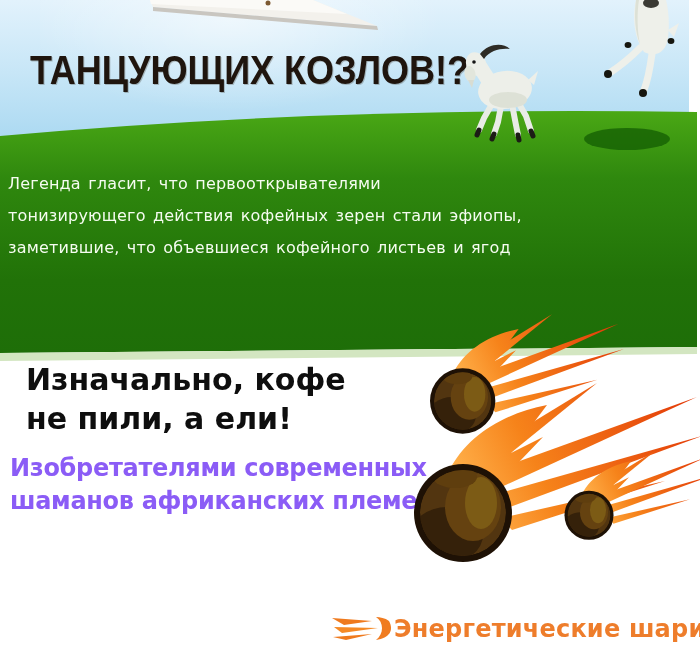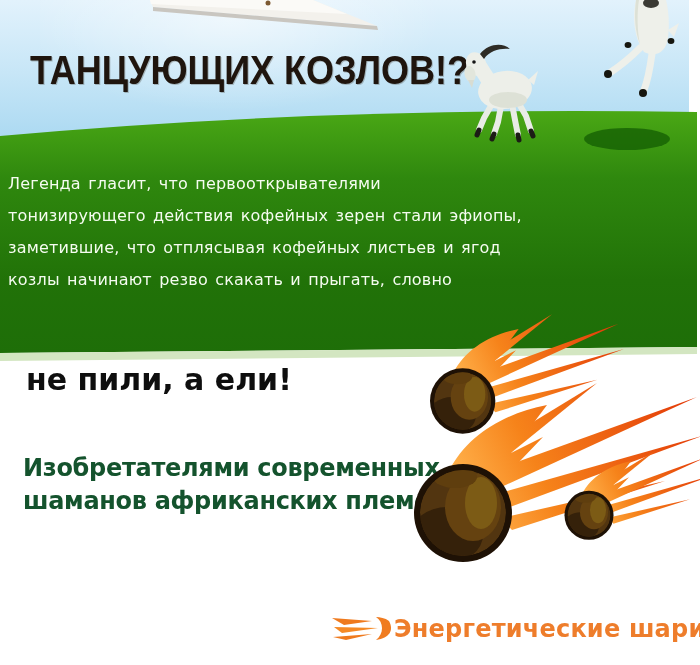--- a/index.html
+++ b/index.html
@@ -37,22 +37,22 @@
     white-space:nowrap;
   }
   
   .heading{
     left:26px;top:360px;
     color:#0e0e0e;font-size:30px;font-weight:700;line-height:39px;
     white-space:nowrap;
   }
   
   .brown{
-    left:23px;top:452px;
-    color:#14532d;font-size:24px;font-weight:700;line-height:33px;
+    left:10px;top:452px;
+    color:#8b5cf6;font-size:24px;font-weight:700;line-height:33px;
     white-space:nowrap;letter-spacing:-.3px;
   }
   
   .caption{
     left:394px;top:615px;
     color:#ee7d2b;font-size:24px;font-weight:700;white-space:nowrap;
     letter-spacing:.2px;
   }
   svg{display:block;}
 </style>
@@ -117,25 +117,25 @@
   <path d="M58,54 C56,68 54,80 50,90" stroke="#eef0ea" stroke-width="7" fill="none" stroke-linecap="round"></path>
   <circle cx="49" cy="93" r="4" fill="#16160f"></circle>
   <ellipse cx="34" cy="45" rx="3.4" ry="3" fill="#16160f"></ellipse>
   <ellipse cx="77" cy="41" rx="3.4" ry="3" fill="#16160f"></ellipse>
   <polygon points="74,30 85,23 80,37" fill="#eef0ea"></polygon>
 </svg>
 
 <div class="abs legend">
   <div>Легенда гласит, что первооткрывателями</div>
   <div>тонизирующего действия кофейных зерен стали эфиопы,</div>
-  <div>заметившие, что отплясывая кофейных листьев и ягод</div>
-  <div>козлы начинают резво скакать и прыгать, словно</div>
+  <div>заметившие, что объевшиеся кофейного листьев и ягод</div>
 </div>
 
 <div class="abs heading">
+  <div>Изначально, кофе</div>
   <div>не пили, а ели!</div>
 </div>
 
 <div class="abs brown">
   <div>Изобретателями современных</div>
   <div>шаманов африканских племен,</div>
 </div>
 
 <svg class="abs" style="left:332px;top:614px;" width="62" height="30" viewBox="0 0 62 30">
   <polygon points="0,4 40,7 12,11" fill="#ef7a1e"></polygon>

